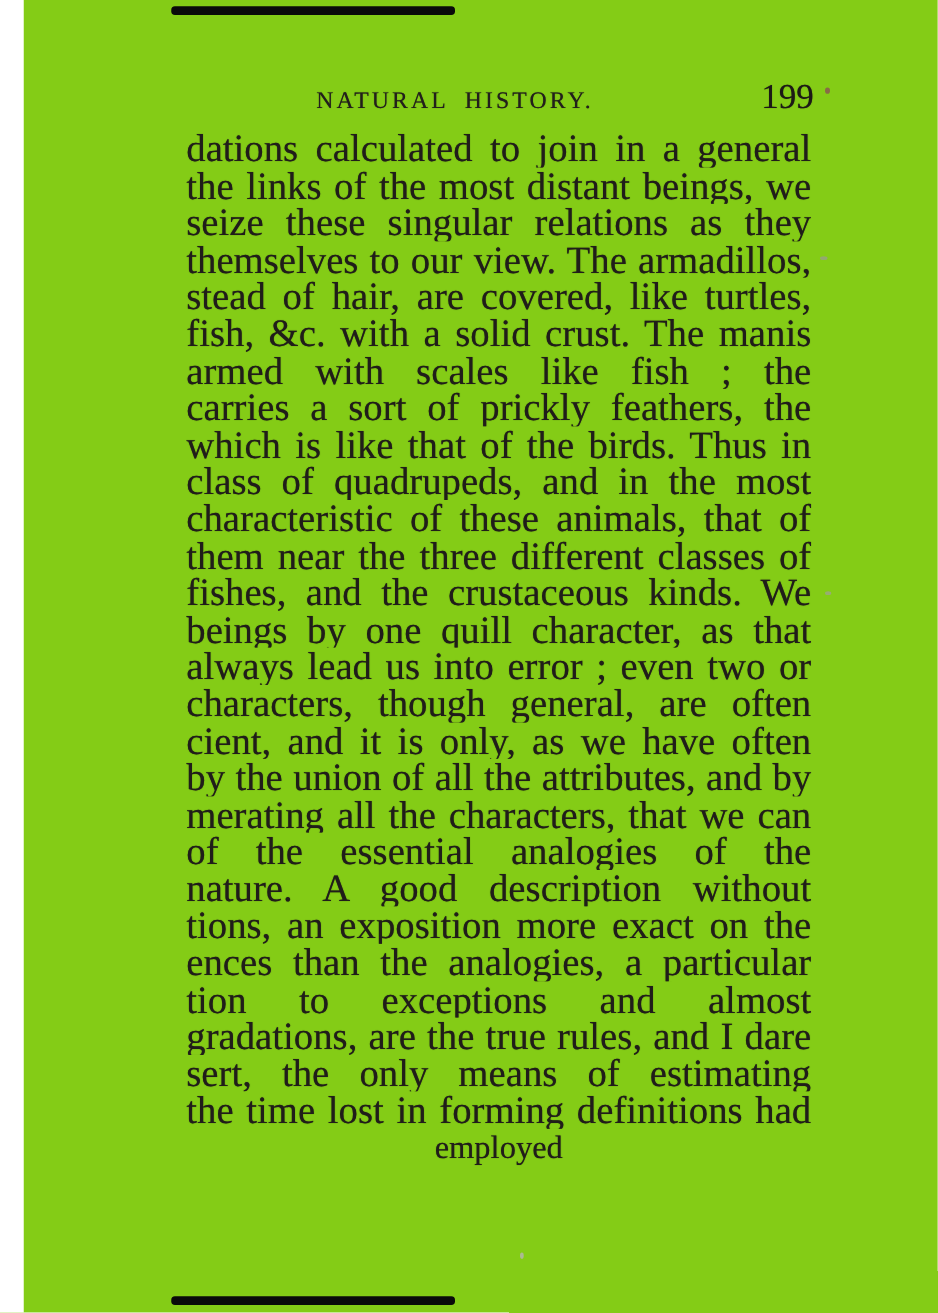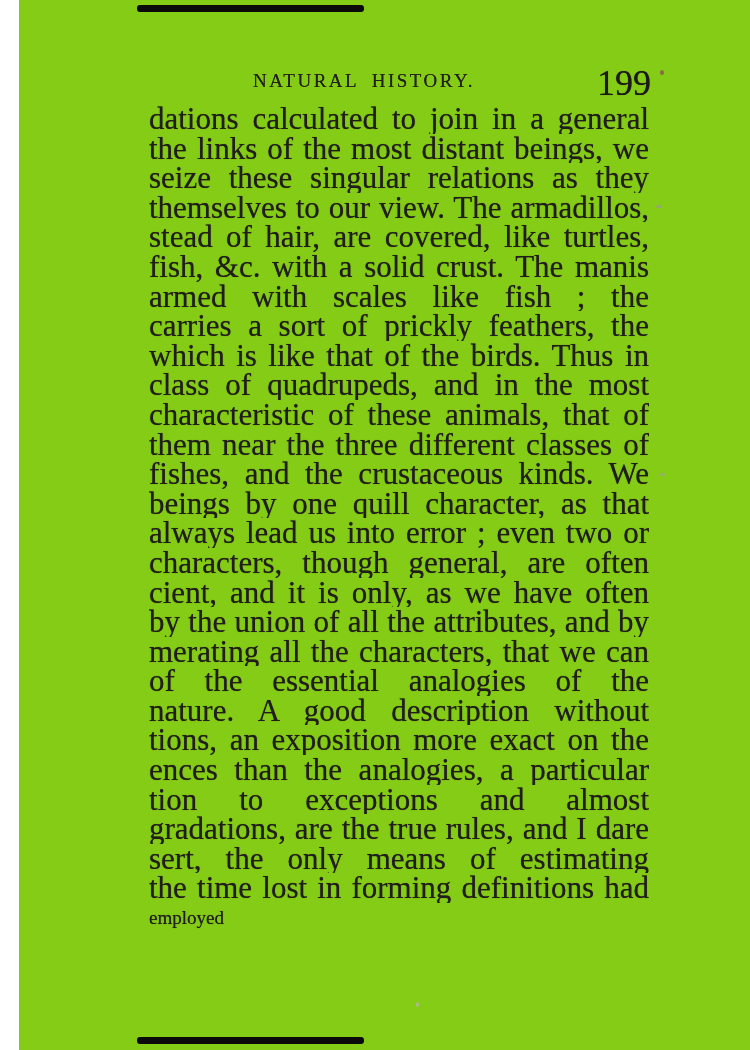--- a/index.html
+++ b/index.html
@@ -49,21 +49,21 @@
     word-spacing: 6px;
     color: #221f1c;
     text-shadow: 0 0 0.6px rgba(25,22,20,0.7);
   }
   .page-number {
     position: absolute;
     top: 62px;
     left: 540px;
     width: 92px;
     text-align: right;
-    font-size: 36px;
+    font-size: 28px;
     color: #1c1916;
     text-shadow: 0 0 0.7px rgba(25,22,20,0.75);
   }
 
   .body-block {
     position: absolute;
     top: 104px;
     left: 130px;
     width: 500px;
   }
@@ -74,22 +74,22 @@
     text-align: justify;
     text-align-last: justify;
     overflow: hidden;
     white-space: normal;
     text-shadow: 0 0 0.7px rgba(28,24,20,0.7);
     font-family: Liberation Serif, serif;
   }
   .catchword {
     height: 29.6px;
     line-height: 29.6px;
-    font-size: 19px;
-    text-align: left;
+    font-size: 26px;
+    text-align: center;
     text-shadow: 0 0 0.7px rgba(28,24,20,0.7);
   }
 </style>
 </head>
 <body>
 
 <div class="page">
 
   <div class="scan-bar top"></div>
   <div class="scan-bar bottom"></div>

